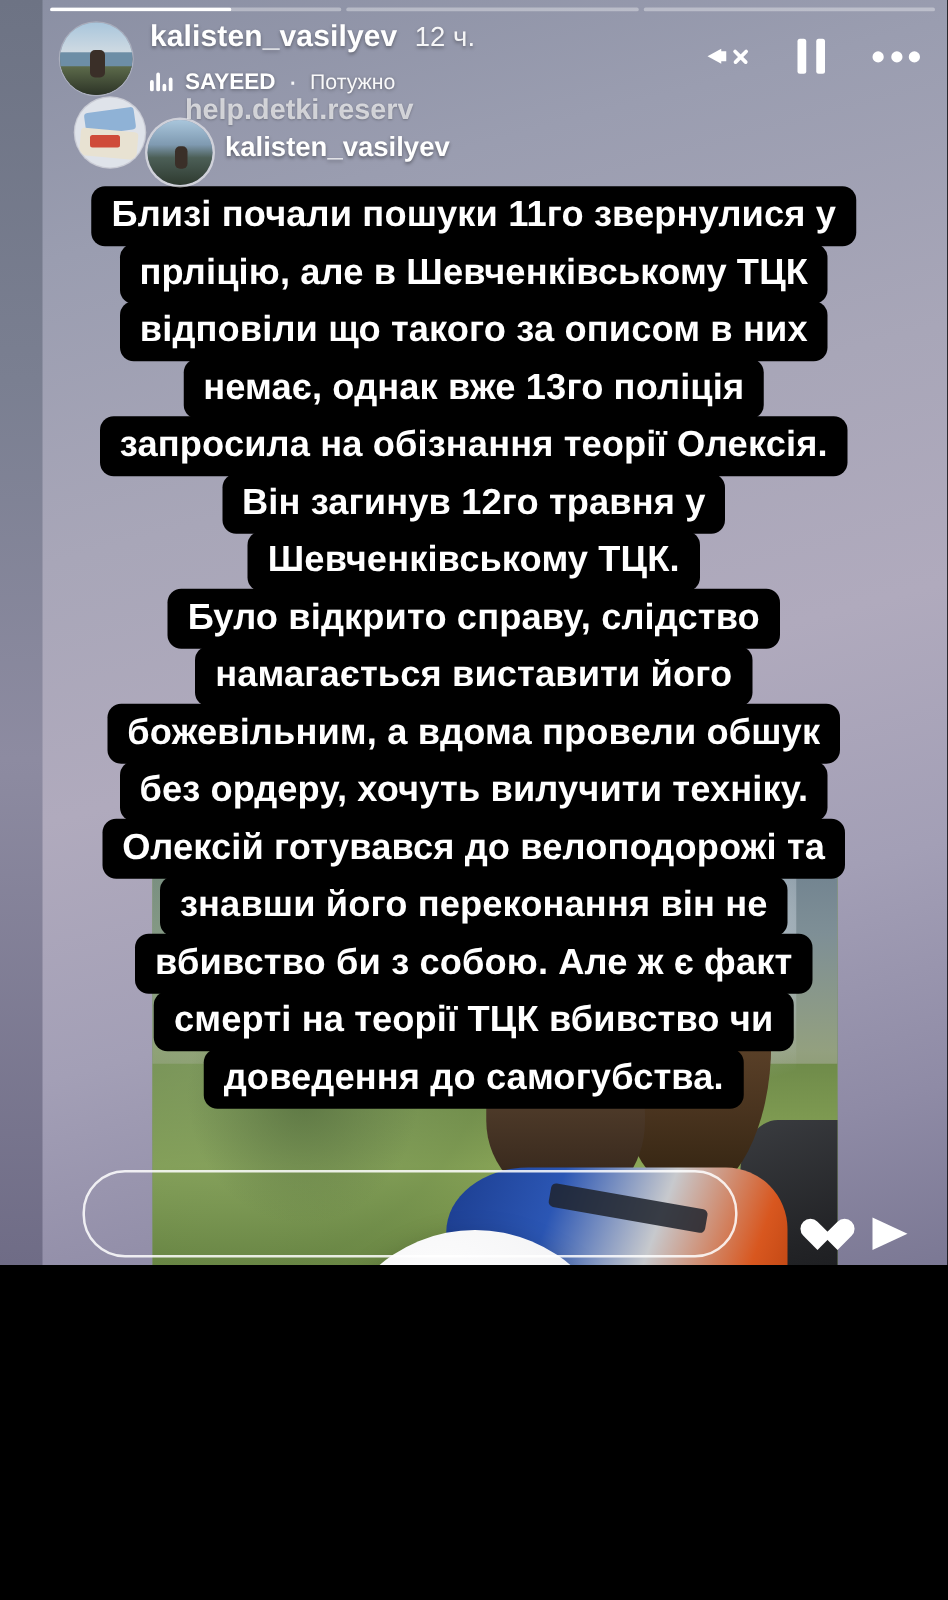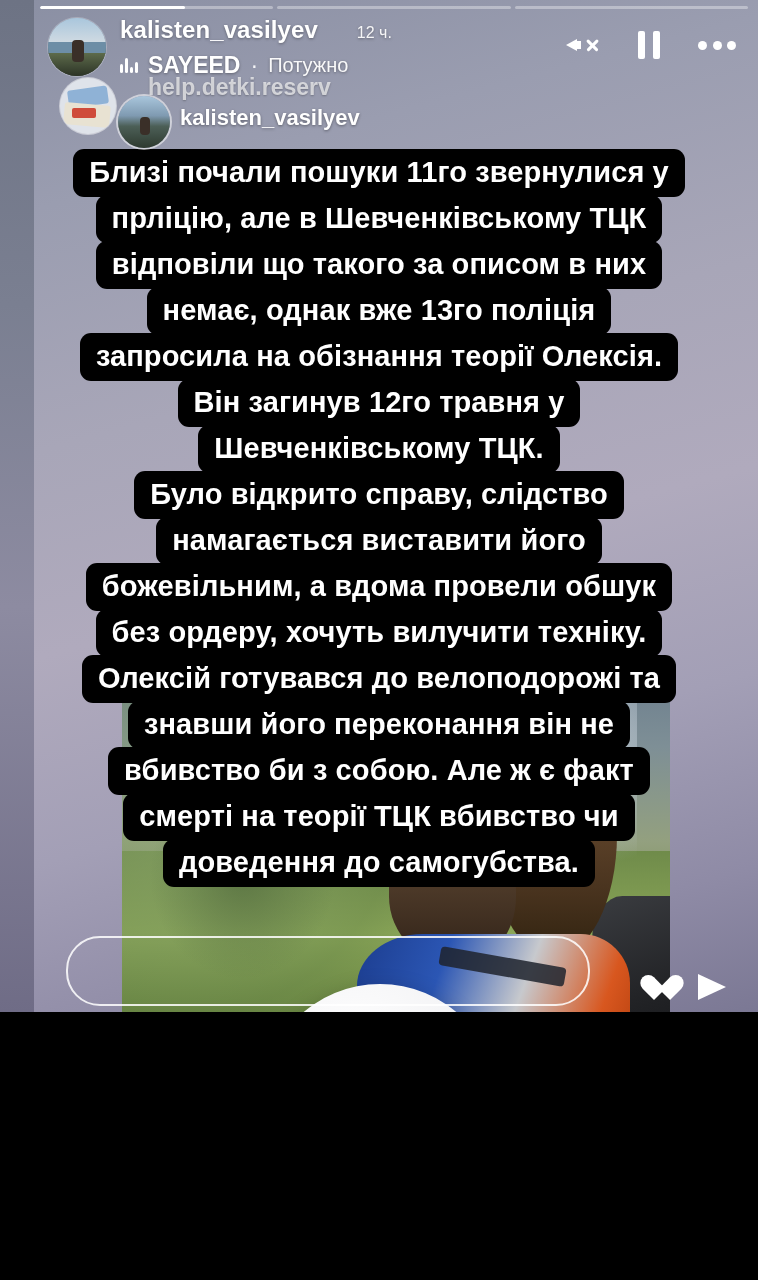--- a/index.html
+++ b/index.html
@@ -85,24 +85,23 @@
     gap: 14px;
     white-space: nowrap;
   }
   .username {
     font-size: 24px;
     font-weight: 600;
     letter-spacing: 0.1px;
     text-shadow: 0 1px 3px rgba(0,0,0,0.35);
   }
   .timestamp {
-    font-size: 16px;
+    font-size: 22px;
     color: rgba(255,255,255,0.92);
     text-shadow: 0 1px 3px rgba(0,0,0,0.35);
-    margin-left: 25px;
   }
   .head-line2 {
     display: flex;
     align-items: center;
     gap: 10px;
     margin-top: 8px;
     white-space: nowrap;
   }
   .music-icon {
     display: inline-block;
@@ -114,31 +113,31 @@
     bottom: 3px;
     width: 3px;
     background: #fff;
     border-radius: 2px;
   }
   .music-icon i:nth-child(1){ left:0; height:9px; }
   .music-icon i:nth-child(2){ left:5px; height:15px; }
   .music-icon i:nth-child(3){ left:10px; height:6px; }
   .music-icon i:nth-child(4){ left:15px; height:11px; }
   .track-artist {
-    font-size: 23px;
+    font-size: 18px;
     font-weight: 700;
     color: #fff;
     text-shadow: 0 1px 3px rgba(0,0,0,0.35);
   }
   .track-sep {
     font-size: 23px;
     color: rgba(255,255,255,0.9);
   }
   .track-title {
-    font-size: 20px;
+    font-size: 17px;
     color: rgba(255,255,255,0.95);
     text-shadow: 0 1px 3px rgba(0,0,0,0.35);
   }
   
   .top-controls {
     position: absolute;
     top: 30px; right: 22px;
     display: flex;
     align-items: center;
     gap: 38px;

